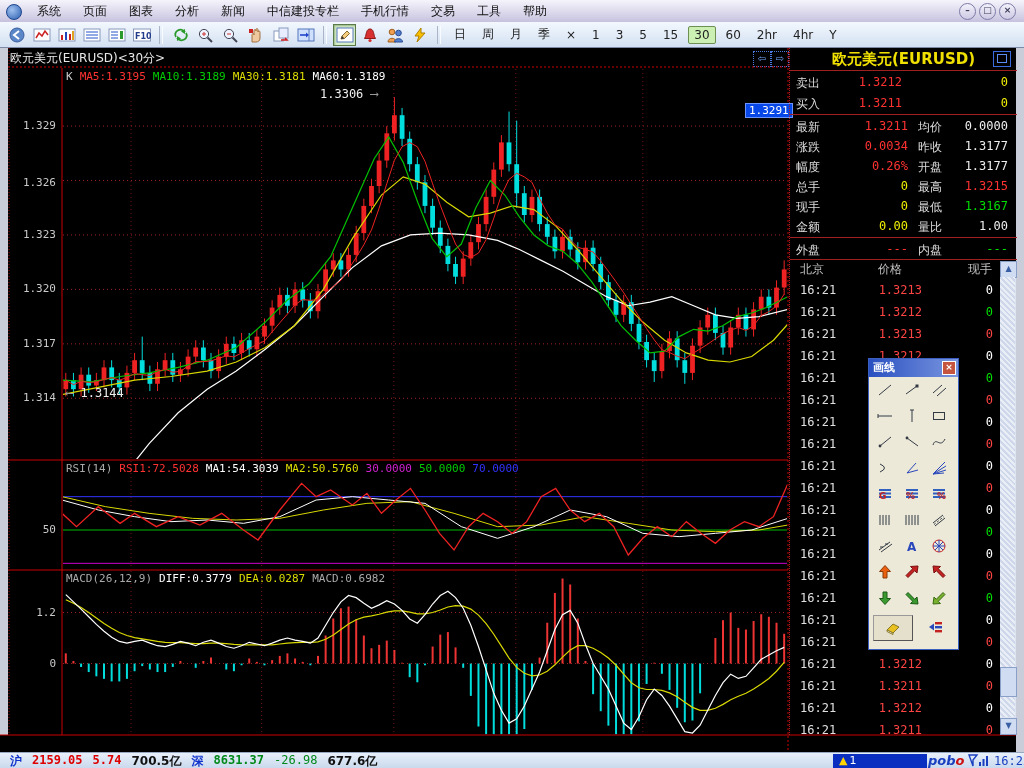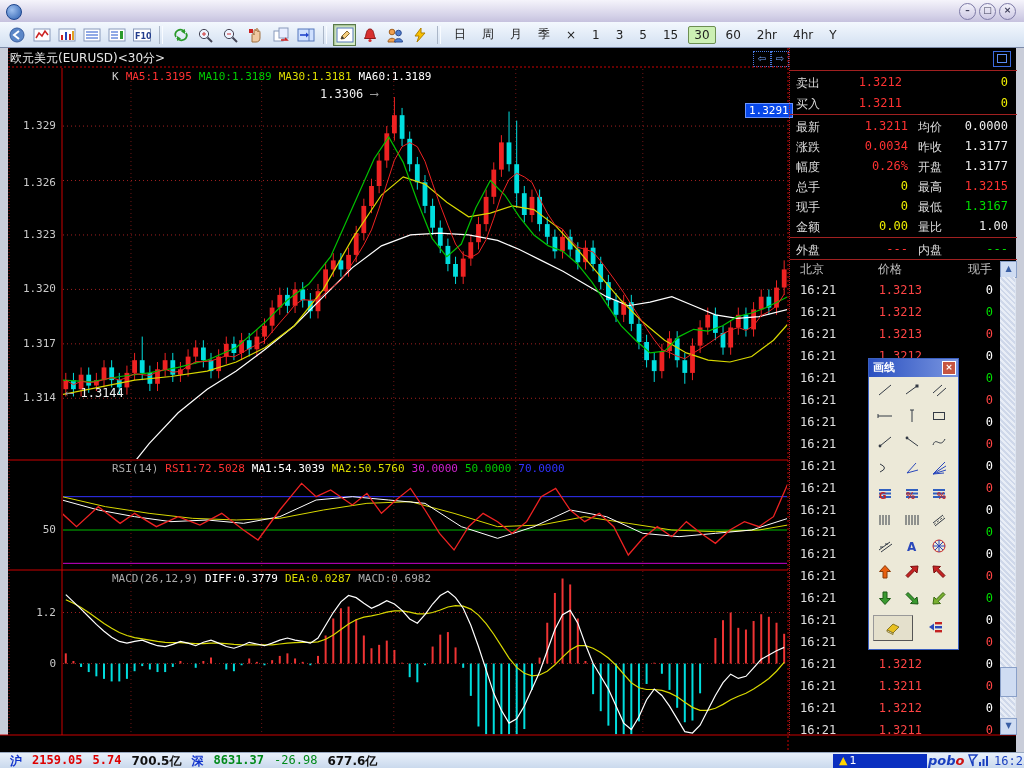--- a/index.html
+++ b/index.html
@@ -30,21 +30,21 @@
   
   #left-strip{position:absolute;left:0;top:48px;width:8px;height:687px;background:#c9cdd9;}
   #right-strip{position:absolute;left:1016px;top:48px;width:8px;height:704px;background:#c9cdd9;}
   #chart-bg{position:absolute;left:8px;top:48px;width:781px;height:687px;background:#000;}
   #rp-bg{position:absolute;left:789px;top:48px;width:227px;height:687px;background:#000;}
   #chart-title-row{position:absolute;left:10px;top:50px;height:16px;color:#e8e8e8;
     font-size:12px;white-space:nowrap;}
   .navbtn{position:absolute;top:51px;width:16px;height:14px;background:#000;border:1px dotted #4a7adf;
     color:#76a8ff;font-size:10px;line-height:13px;text-align:center;}
   #chart-svg{position:absolute;left:0;top:0;pointer-events:none;}
-  .panel-header{position:absolute;font-family:"DejaVu Sans Mono",monospace;font-size:11px;white-space:nowrap;margin-left:46px;}
+  .panel-header{position:absolute;font-family:"DejaVu Sans Mono",monospace;font-size:11px;white-space:nowrap;}
   .panel-header span{margin-right:7px;}
   .ytick{position:absolute;width:52px;text-align:right;color:#c9c9c9;
     font-family:"DejaVu Sans Mono",monospace;font-size:11px;}
   .anno{position:absolute;color:#eee;font-family:"DejaVu Sans Mono",monospace;font-size:12px;white-space:nowrap;}
   .anno .arr{color:#999;}
   #last-badge{position:absolute;background:#0747e8;color:#fff;border:1px solid #6a95ff;
     font-family:"DejaVu Sans Mono",monospace;font-size:11px;padding:0 3px;line-height:13px;}
   
   #right-panel{position:absolute;left:789px;top:48px;width:227px;height:687px;box-sizing:border-box;
     border-left:1px dotted #a22;}
@@ -99,20 +99,32 @@
     background:#e4e0cc;display:flex;align-items:center;justify-content:center;margin-left:2px;}
   #dt-settings{margin-left:14px;}
 </style>
 </head>
 <body>
 
 <div id="win">
 
   <div id="titlebar">
     <div id="app-icon"></div>
+    <div id="menubar">
+        <span class="menu-item">系统</span>
+        <span class="menu-item">页面</span>
+        <span class="menu-item">图表</span>
+        <span class="menu-item">分析</span>
+        <span class="menu-item">新闻</span>
+        <span class="menu-item">中信建投专栏</span>
+        <span class="menu-item">手机行情</span>
+        <span class="menu-item">交易</span>
+        <span class="menu-item">工具</span>
+        <span class="menu-item">帮助</span>
+      </div>
     <div id="win-controls">
         <span class="win-btn">–</span>
         <span class="win-btn">□</span>
         <span class="win-btn">×</span>
       </div>
   </div>
 
   <div id="toolbar">
       <span class="tb-icon">
         <svg width="18" height="16" viewBox="0 0 18 16">
@@ -608,20 +620,21 @@
       <div class="ytick" style="left:4px;top:391px;">1.314</div>
       <div class="ytick" style="left:4px;top:523px;">50</div>
       <div class="ytick" style="left:4px;top:606px;">1.2</div>
       <div class="ytick" style="left:4px;top:657px;">0</div>
       <div class="anno" style="left:320px;top:87px;">1.3306<span class="arr"> ⟶</span></div>
       <div class="anno" style="left:66px;top:386px;"><span class="arr">⟵ </span>1.3144</div>
       <div id="last-badge" style="left:745px;top:103px;">1.3291</div>
     </div>
 
   <div id="right-panel">
+    <div id="rp-title">欧元美元(EURUSD)</div>
     <div id="rp-title-btn"></div>
     <div id="rp-rows">
         <div class="rp-sep" style="top:22px"></div>
         <div class="qrow" style="top:24px">
   <span class="lab" style="left:6px">卖出</span>
   <span class="val" style="left:40px;width:72px;color:#ff3232">1.3212</span>
   <span class="val" style="left:130px;width:88px;color:#eeee00">0</span>
         </div>
         <div class="qrow" style="top:45px">
   <span class="lab" style="left:6px">买入</span>

